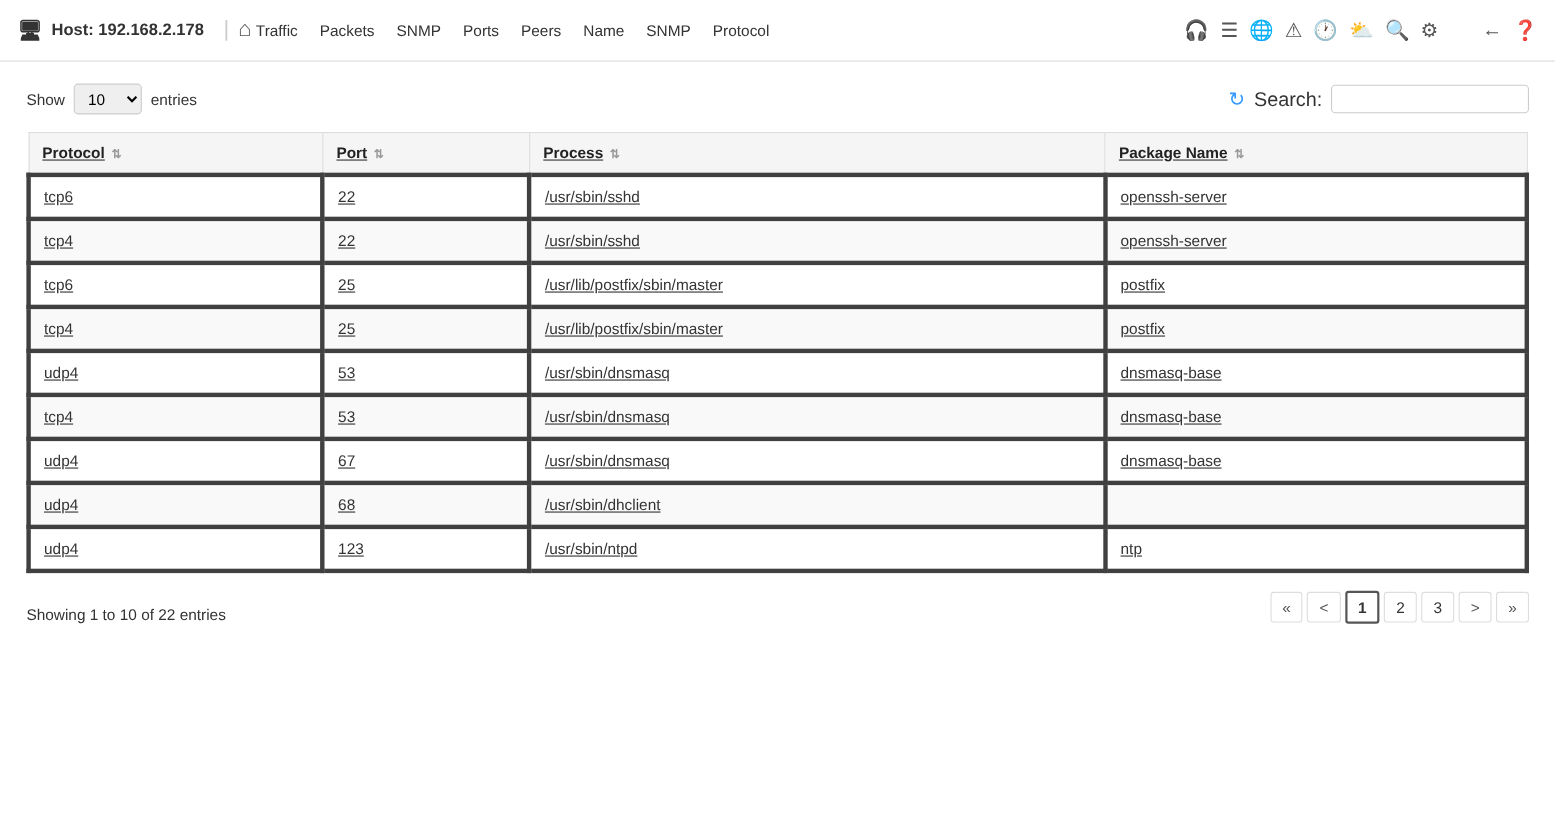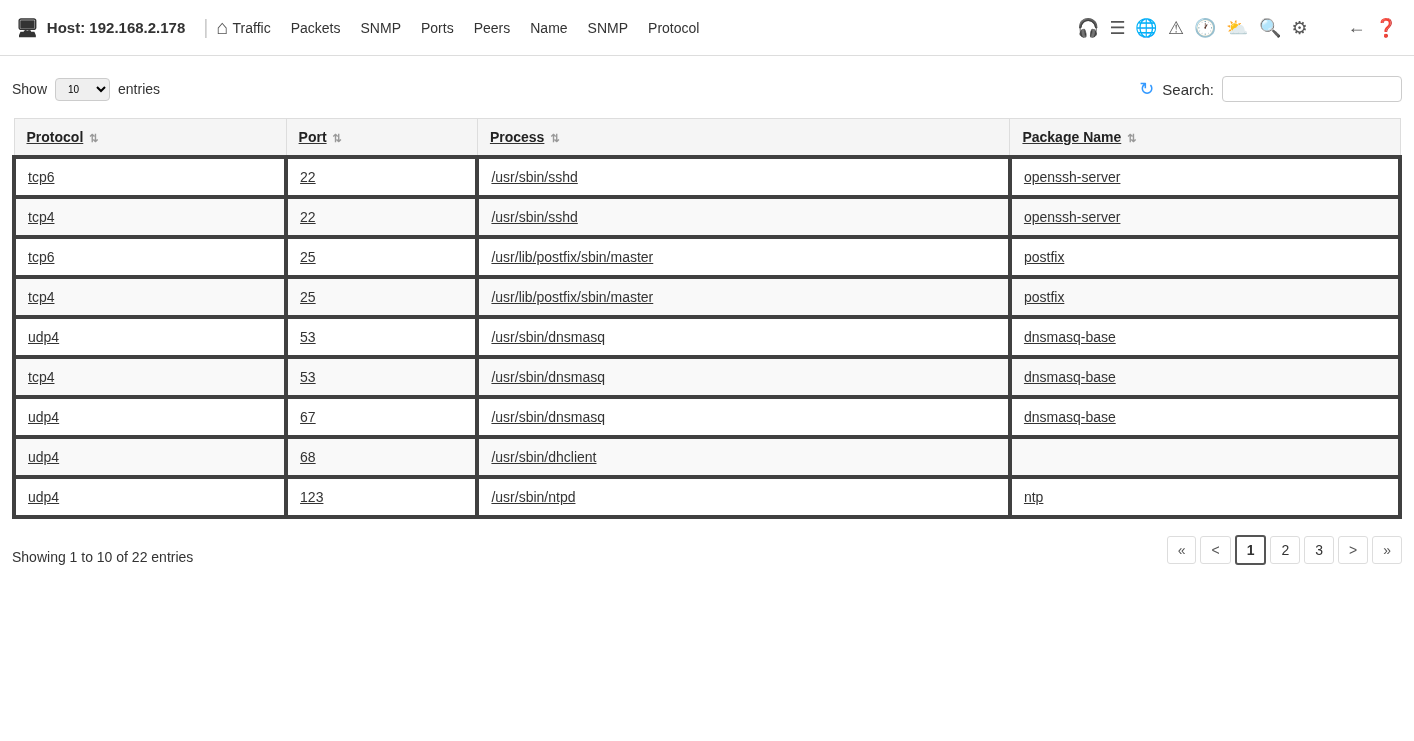--- a/index.html
+++ b/index.html
@@ -58,53 +58,53 @@
       font-size: 18px;
       color: #555;
       cursor: pointer;
     }
     .nav-icon-back { font-size: 18px; color: #555; cursor: pointer; }
     .nav-icon-help { font-size: 18px; color: #555; cursor: pointer; }
     .nav-separator { margin: 0 10px; color: #ccc; }
 
     
     .main-content {
-      padding: 20px 12px;
+      padding: 20px 24px;
     }
 
     
     .table-controls {
       display: flex;
       align-items: center;
       justify-content: space-between;
       margin-bottom: 16px;
     }
     .show-entries {
       display: flex;
       align-items: center;
       gap: 8px;
     }
     .show-entries select {
       border: 1px solid #ccc;
       border-radius: 4px;
       padding: 4px 8px;
-      font-size: 10px;
+      font-size: 14px;
       cursor: pointer;
     }
     .search-box {
       display: flex;
       align-items: center;
       gap: 8px;
     }
     .refresh-icon {
       color: #3399ff;
       font-size: 18px;
       cursor: pointer;
     }
-    .search-label { font-size: 15px; color: #333; }
+    .search-label { font-size: 18px; color: #333; }
     .search-input {
       border: 1px solid #ccc;
       border-radius: 4px;
       padding: 4px 10px;
       font-size: 14px;
       width: 180px;
     }
 
     
     .data-table {

